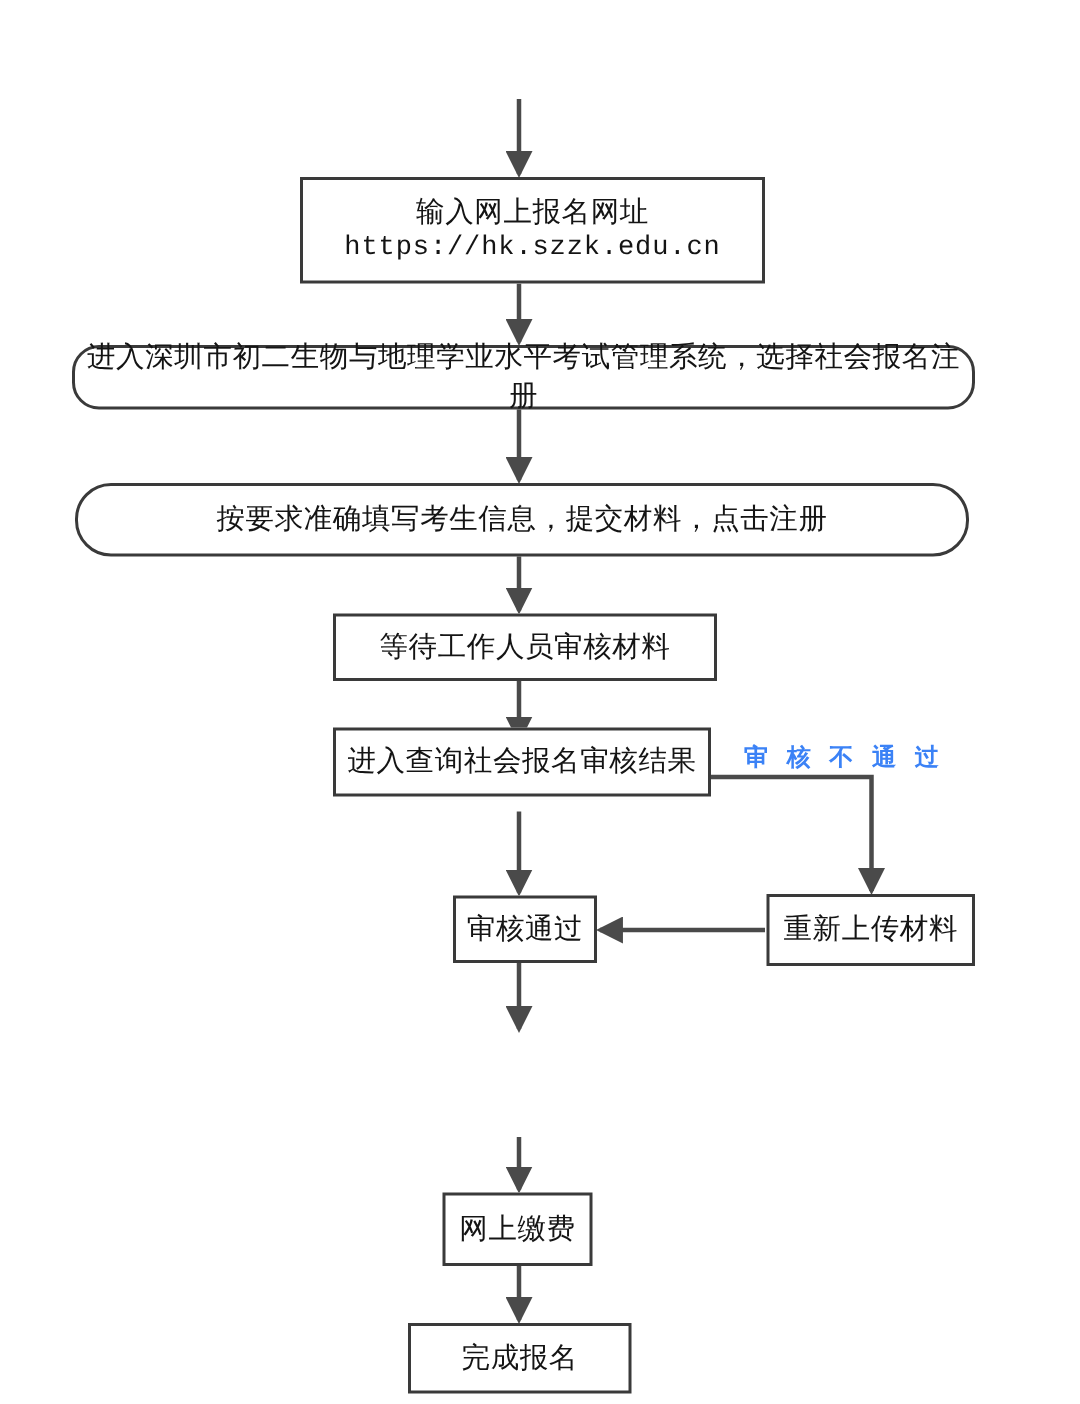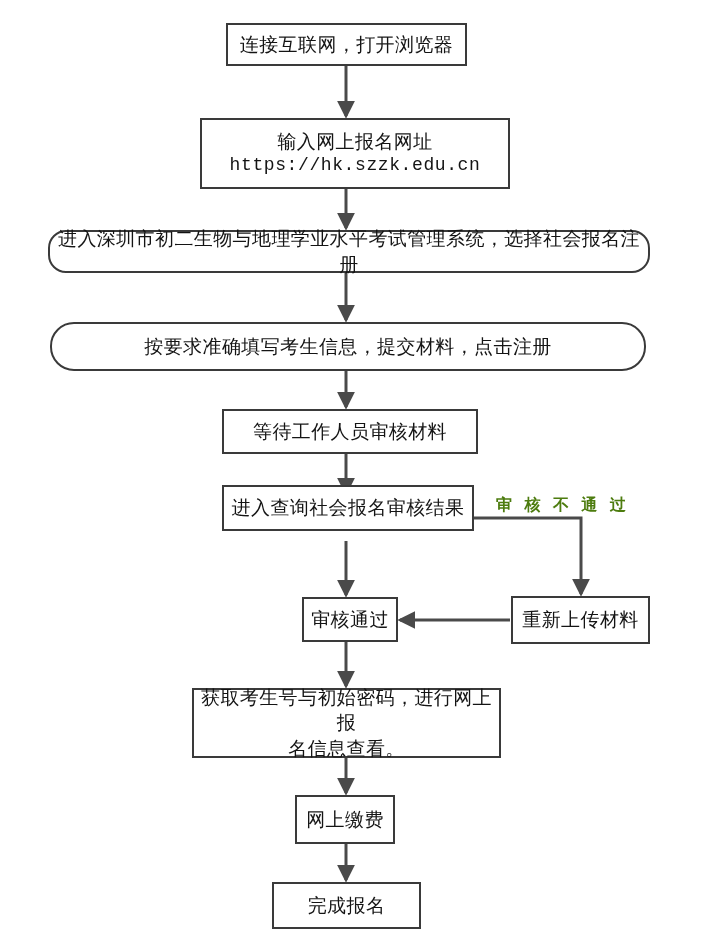--- a/index.html
+++ b/index.html
@@ -48,21 +48,21 @@
   .node .line2 { display: block; }
   .mono {
     font-family: "Liberation Mono", "DejaVu Sans Mono", monospace;
     font-size: 18px;
     letter-spacing: 0.6px;
   }
   .edge-label {
     position: absolute;
     font-size: 16px;
     font-weight: bold;
-    color: #4d7c0f;
+    color: #3b82f6;
     letter-spacing: 4px;
     white-space: nowrap;
   }
   
   #n-connect   { left: 226px; top: 23px;  width: 241px; height: 43px;  }
   #n-url       { left: 200px; top: 118px; width: 310px; height: 71px;  font-size: 19px; }
   #n-enter-sys { left: 48px;  top: 230px; width: 602px; height: 43px; border-radius: 18px;  }
   #n-fill-form { left: 50px;  top: 322px; width: 596px; height: 49px; border-radius: 24px;  }
   #n-wait      { left: 222px; top: 409px; width: 256px; height: 45px; justify-content: flex-end;  }
   #n-query     { left: 222px; top: 485px; width: 252px; height: 46px;  }
@@ -101,23 +101,20 @@
 
     <line x1="510" y1="620" x2="400" y2="620" stroke="#4a4a4a" stroke-width="3" marker-end="url(#arrow)"></line>
 
     <line x1="346" y1="642" x2="346" y2="686" stroke="#4a4a4a" stroke-width="3" marker-end="url(#arrow)"></line>
 
     <line x1="346" y1="758" x2="346" y2="793" stroke="#4a4a4a" stroke-width="3" marker-end="url(#arrow)"></line>
 
     <line x1="346" y1="844" x2="346" y2="880" stroke="#4a4a4a" stroke-width="3" marker-end="url(#arrow)"></line>
   </svg>
 
-  <div class="node" id="n-connect">
-    <span class="inner">连接互联网，打开浏览器</span>
-  </div>
 
   <div class="node" id="n-url">
     <span class="inner">
       <span class="line1">输入网上报名网址</span>
       <span class="line2 mono">https://hk.szzk.edu.cn</span>
     </span>
   </div>
 
   <div class="node" id="n-enter-sys">
     <span class="inner">进入深圳市初二生物与地理学业水平考试管理系统，选择社会报名注册</span>
@@ -136,26 +133,20 @@
   </div>
 
   <div class="node" id="n-passed">
     <span class="inner">审核通过</span>
   </div>
 
   <div class="node" id="n-reupload">
     <span class="inner">重新上传材料</span>
   </div>
 
-  <div class="node" id="n-getid">
-    <span class="inner">
-      <span class="line1">获取考生号与初始密码，进行网上报</span>
-      <span class="line2">名信息查看。</span>
-    </span>
-  </div>
 
   <div class="node" id="n-pay">
     <span class="inner">网上缴费</span>
   </div>
 
   <div class="node" id="n-done">
     <span class="inner">完成报名</span>
   </div>
 
   <div class="edge-label" id="lbl-reject">审 核 不 通 过</div>

